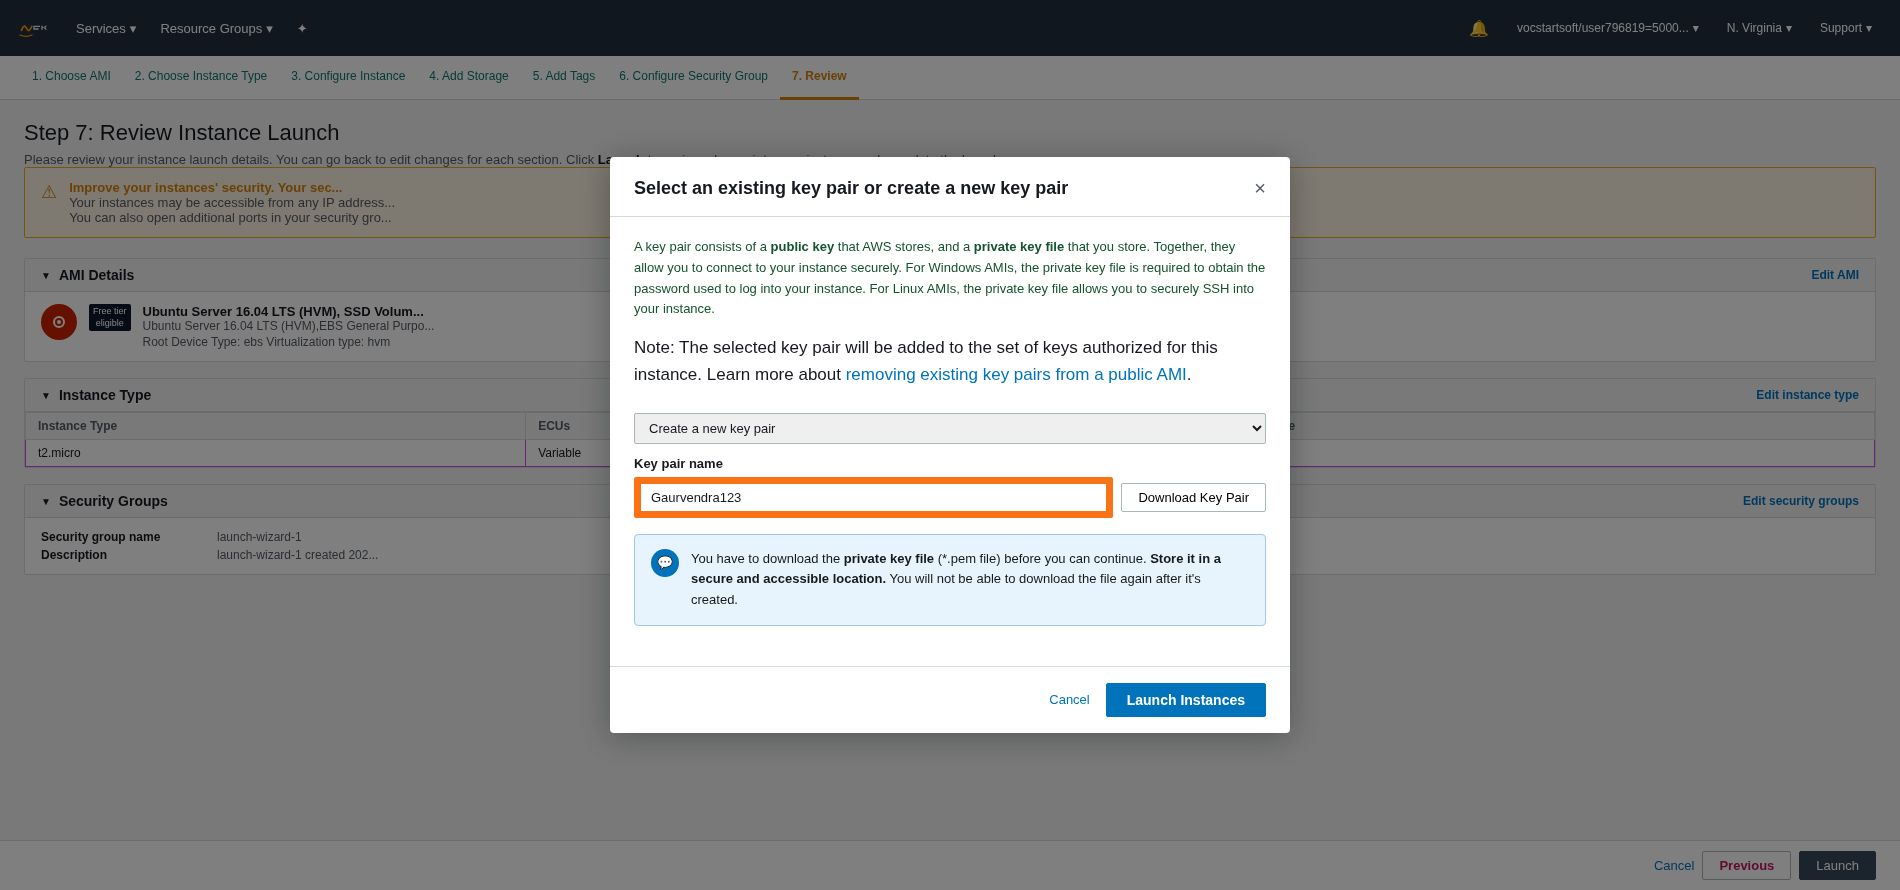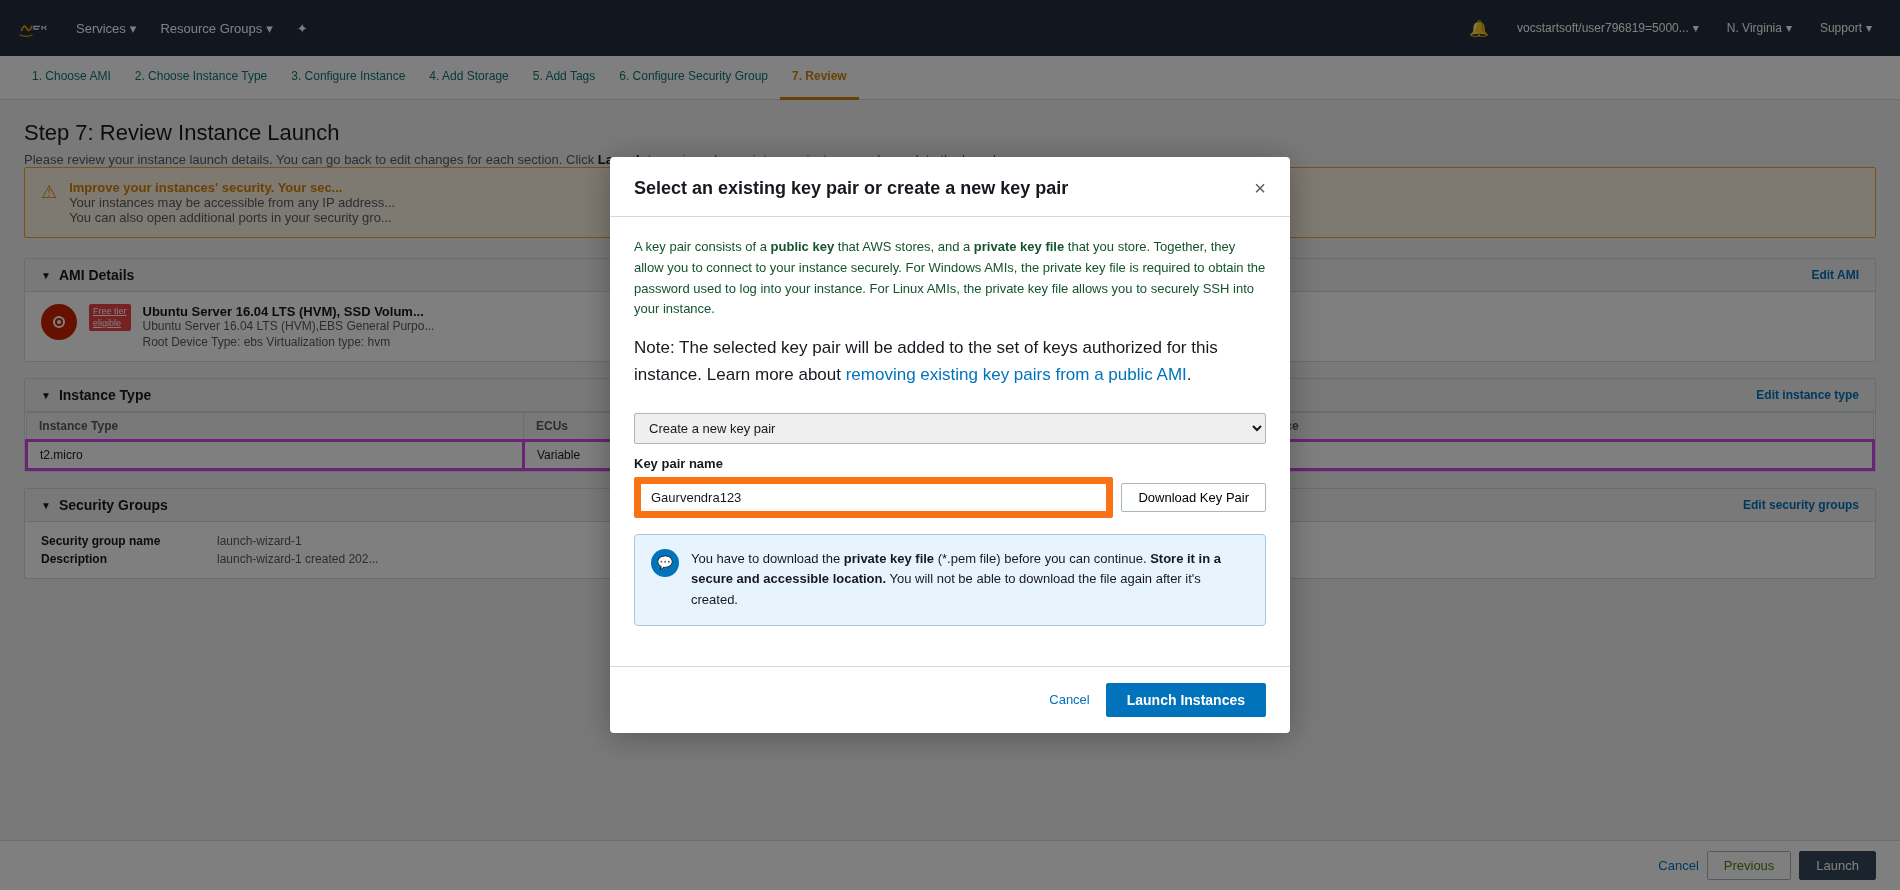--- a/index.html
+++ b/index.html
@@ -130,46 +130,46 @@
       background: #cc2200;
       border-radius: 50%;
       display: flex;
       align-items: center;
       justify-content: center;
       color: white;
       font-size: 16px;
       flex-shrink: 0;
     }
     .free-tier-badge {
-      background: #ef4444;
+      background: #0f172a;
       color: white;
       font-size: 9px;
       padding: 2px 4px;
       border-radius: 2px;
       line-height: 1.3;
+      text-align: center;
       max-width: 50px;
-      text-decoration: underline;
     }
     .ami-details { flex: 1; }
     .ami-name { font-weight: 600; font-size: 13px; color: #16191f; }
     .ami-desc { font-size: 12px; color: #545b64; }
     .ami-meta { font-size: 12px; color: #545b64; margin-top: 2px; }
 
     
     .data-table { width: 100%; border-collapse: collapse; font-size: 12px; }
     .data-table th {
       background: #f2f3f3;
       border: 1px solid #d5dbdb;
       padding: 6px 12px;
       text-align: left;
       font-weight: 600;
       color: #545b64;
     }
     .data-table td {
-      border: 3px solid #d946ef;
+      border: 1px solid #d946ef;
       padding: 6px 12px;
       color: #16191f;
     }
     .table-wrapper { padding: 0 0 0 0; }
 
     
     .sg-grid { display: grid; grid-template-columns: 160px 1fr; gap: 4px 16px; padding: 12px 16px; font-size: 12px; }
     .sg-label { font-weight: 600; color: #16191f; }
     .sg-value { color: #545b64; }
 
@@ -191,21 +191,22 @@
     .btn {
       padding: 6px 16px;
       font-size: 13px;
       border-radius: 2px;
       cursor: pointer;
       border: 1px solid;
     }
     .btn-default {
       background: #fff;
       border-color: #aab7b8;
-      color: #4d7c0f;
+      color: #be185d;
+      font-weight: bold;
     }
     .btn-primary {
       background: #37475a;
       border-color: #37475a;
       color: #fff;
     }
     .btn-cancel { background: transparent; border: none; color: #0073bb; cursor: pointer; font-size: 13px; }
 
     
     .overlay {

